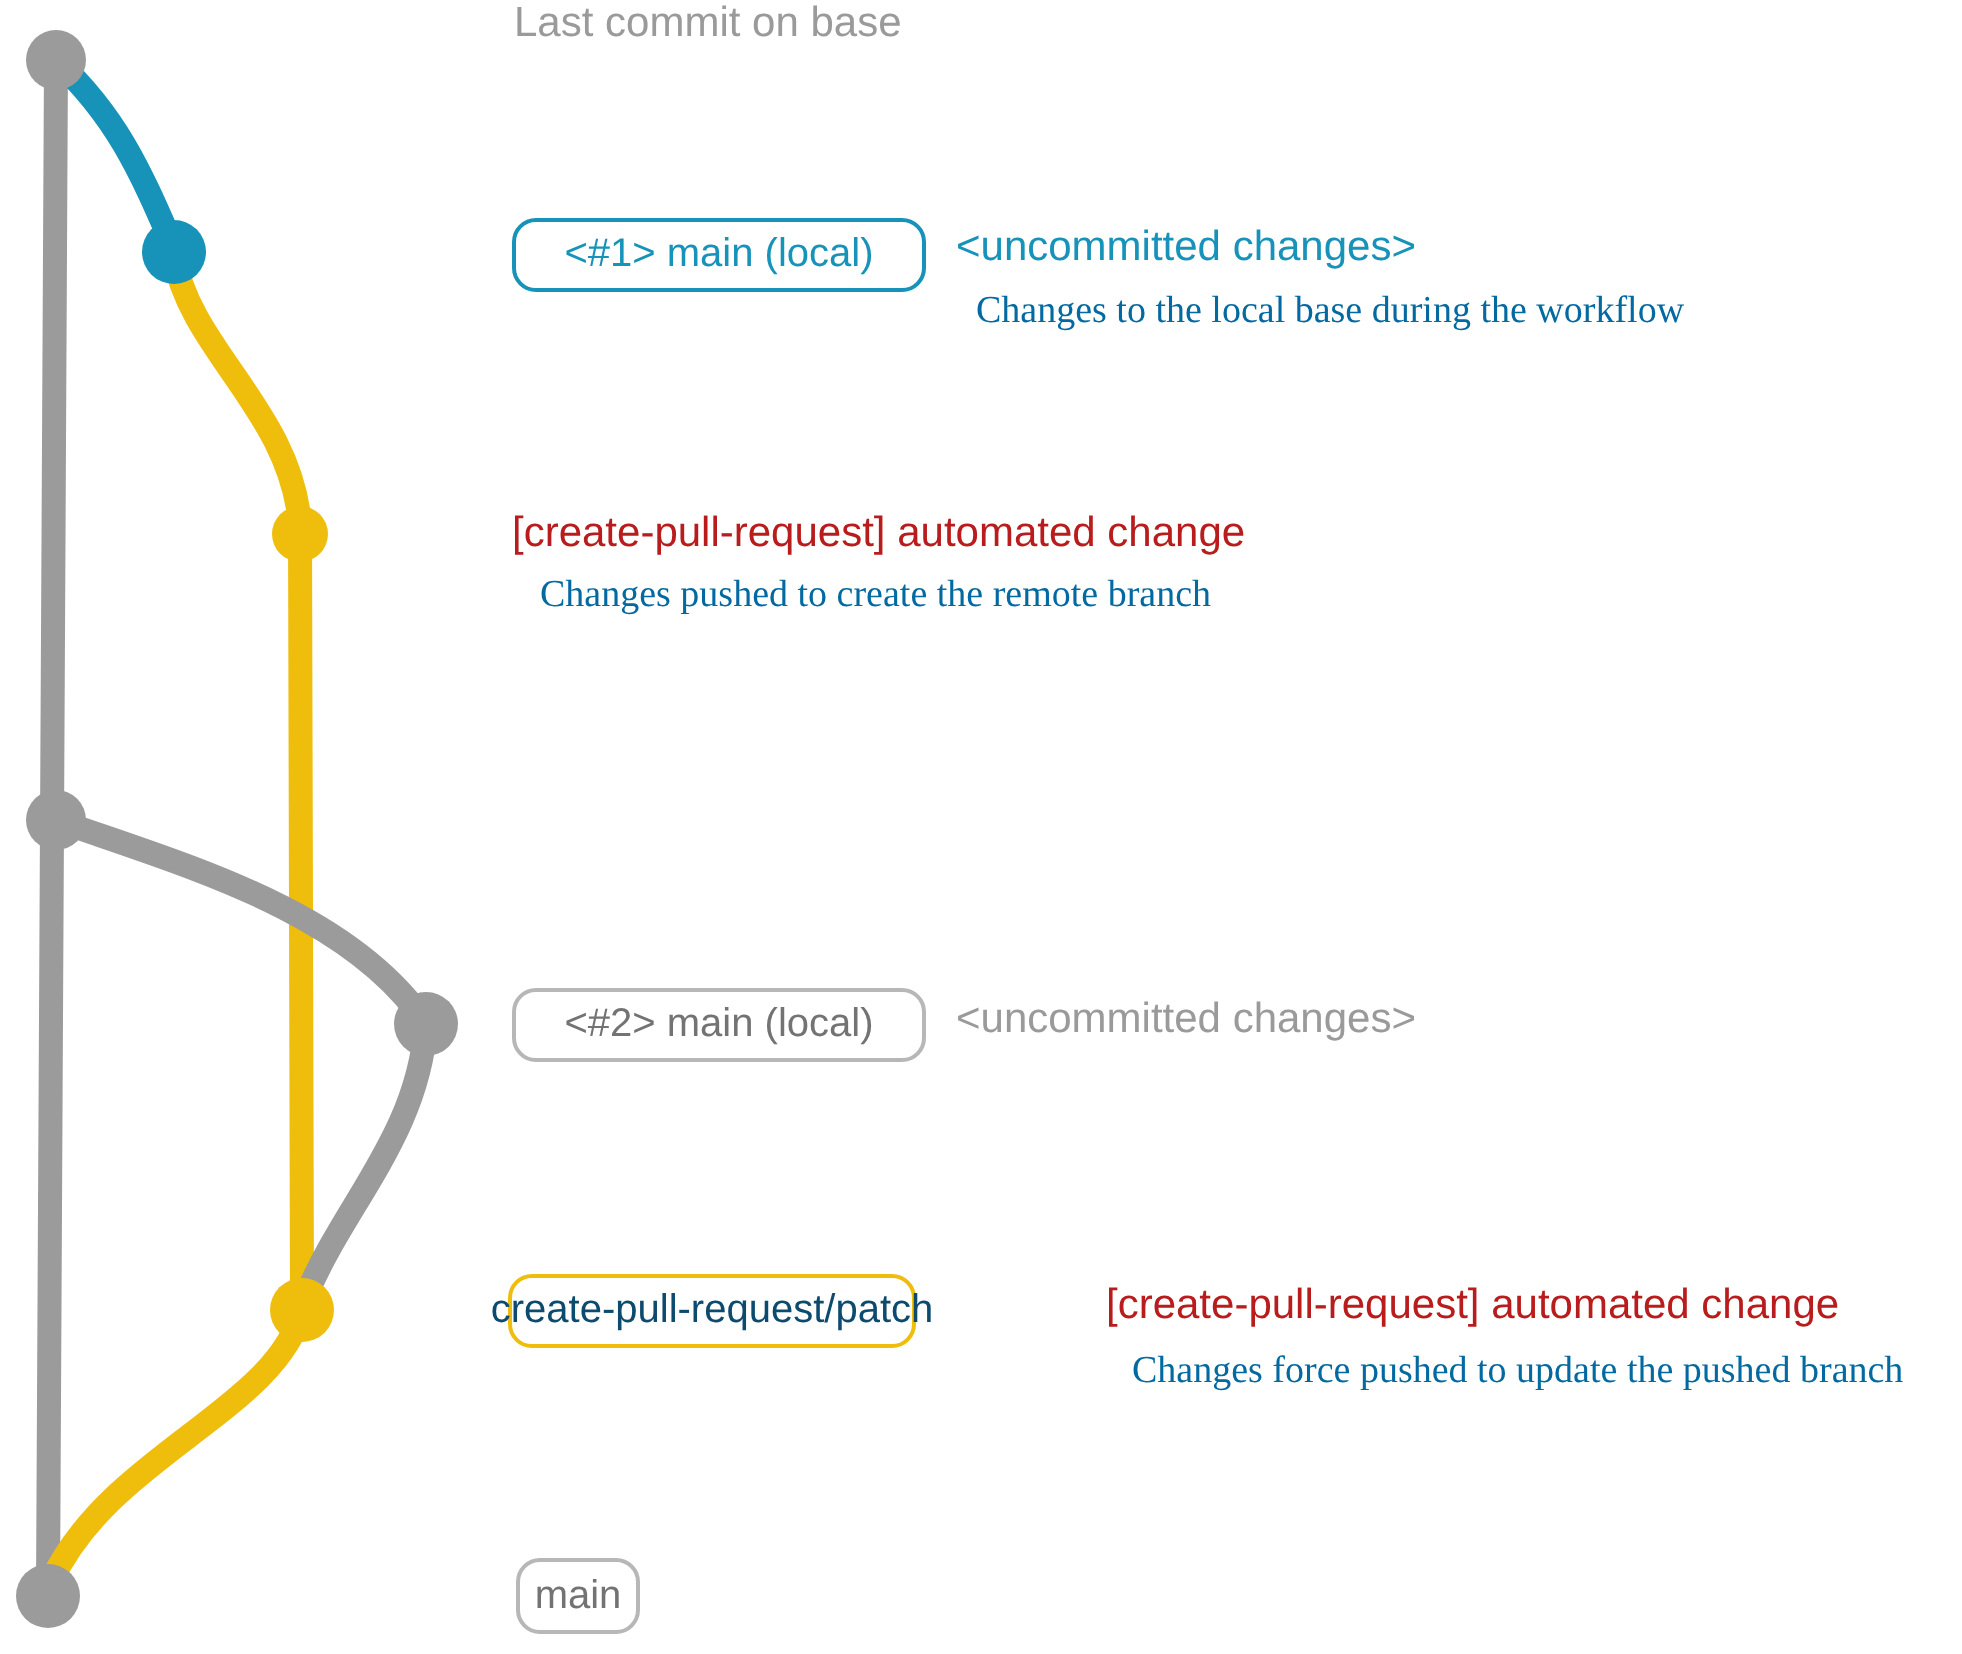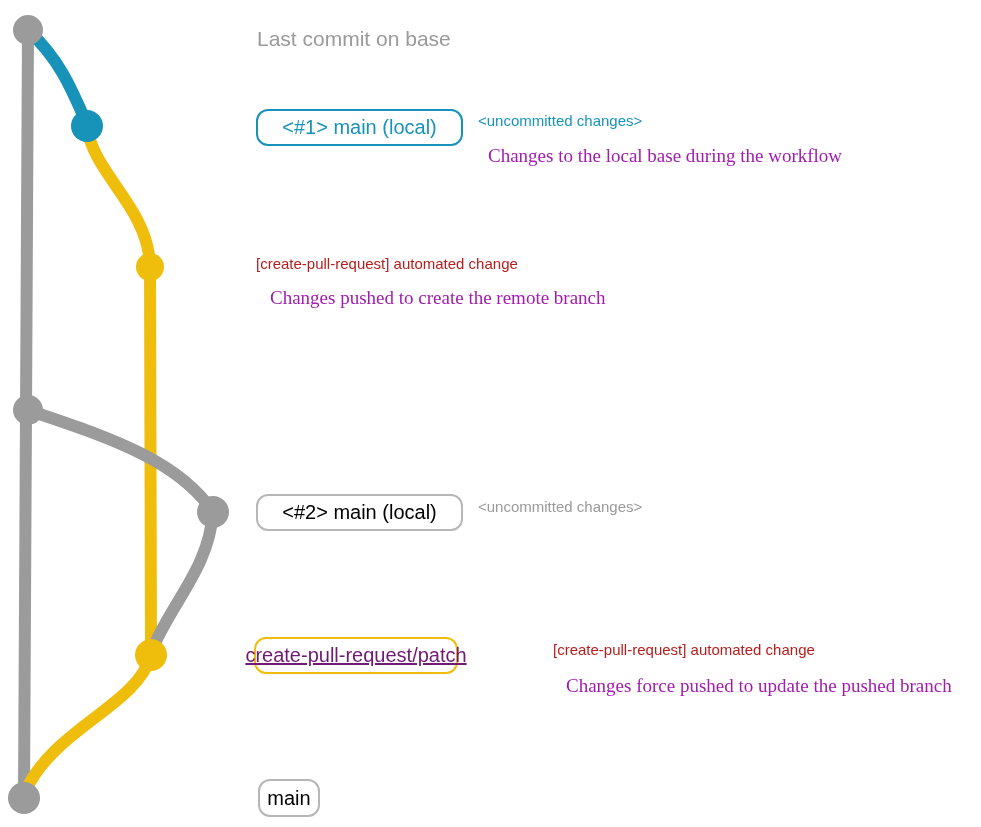--- a/index.html
+++ b/index.html
@@ -15,52 +15,52 @@
   .graph-svg { position: absolute; left: 0; top: 0; }
 
   .sans-title {
     position: absolute;
     font-size: 21px;
     color: #9a9a9a;
     white-space: nowrap;
   }
   .accent-text {
     position: absolute;
-    font-size: 15px;
+    font-size: 21px;
     white-space: nowrap;
   }
   .teal-text  { color: #1793BA; }
   .yellow-text{ color: #b91c1c; }
   .gray-text  { color: #9a9a9a; }
 
   .desc {
     position: absolute;
     font-family: "Liberation Serif", serif;
     font-size: 19px;
-    color: #a21caf;
+    color: #0369a1;
     white-space: nowrap;
   }
 
   .label-box {
     position: absolute;
     display: flex;
     align-items: center;
     justify-content: center;
     border: 2px solid;
     border-radius: 12px;
     font-size: 20px;
     white-space: nowrap;
     background: #ffffff00;
   }
   .label-box.teal   { border-color: #1793BA; color: #1793BA; }
-  .label-box.yellow { border-color: #EFBE0D; color: #701a75; text-decoration: underline; }
-  .label-box.gray   { border-color: #b7b7b7; color: #000000; }
+  .label-box.yellow { border-color: #EFBE0D; color: #0c4a6e; }
+  .label-box.gray   { border-color: #b7b7b7; color: #737373; }
 
   
-  .pos-last-commit   { left: 257px; top: 27px; }
+  .pos-last-commit   { left: 257px; top: 0; }
   .pos-box1          { left: 256px; top: 109px; width: 207px; height: 37px; border-radius: 12px; }
   .pos-status1       { left: 478px; top: 112px; }
   .pos-desc1         { left: 488px; top: 145px; }
   .pos-auto1         { left: 256px; top: 255px; }
   .pos-desc2         { left: 270px; top: 287px; text-align: center; }
   .pos-new-commit    { left: 257px; top: 399px; }
   .pos-box2          { left: 256px; top: 494px; width: 207px; height: 37px; }
   .pos-status2       { left: 478px; top: 498px; }
   .pos-desc3         { left: 488px; top: 531px; }
   .pos-box3          { left: 254px; top: 637px; width: 204px; height: 37px; }

